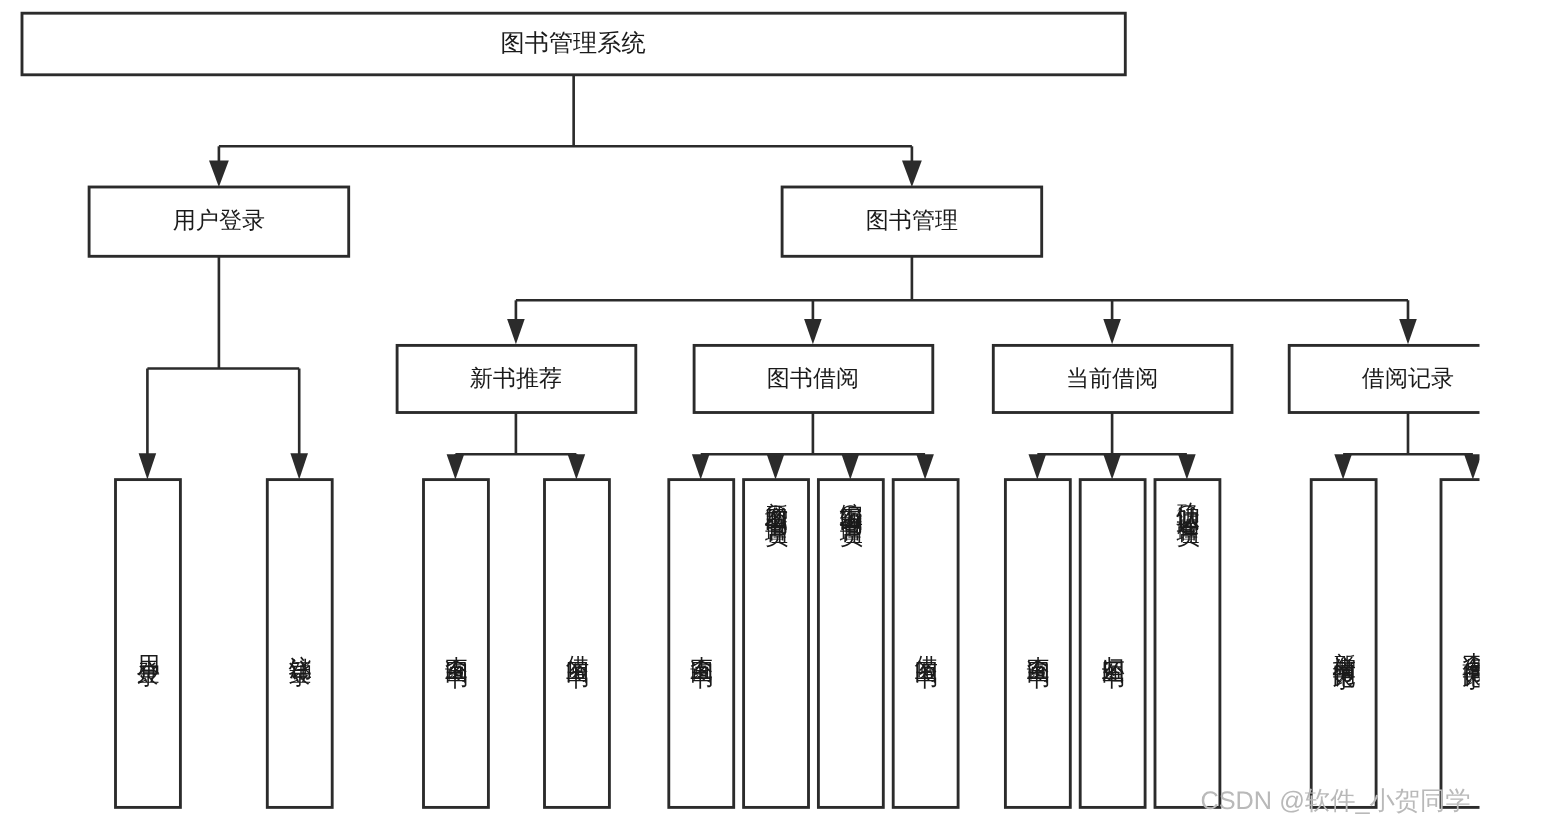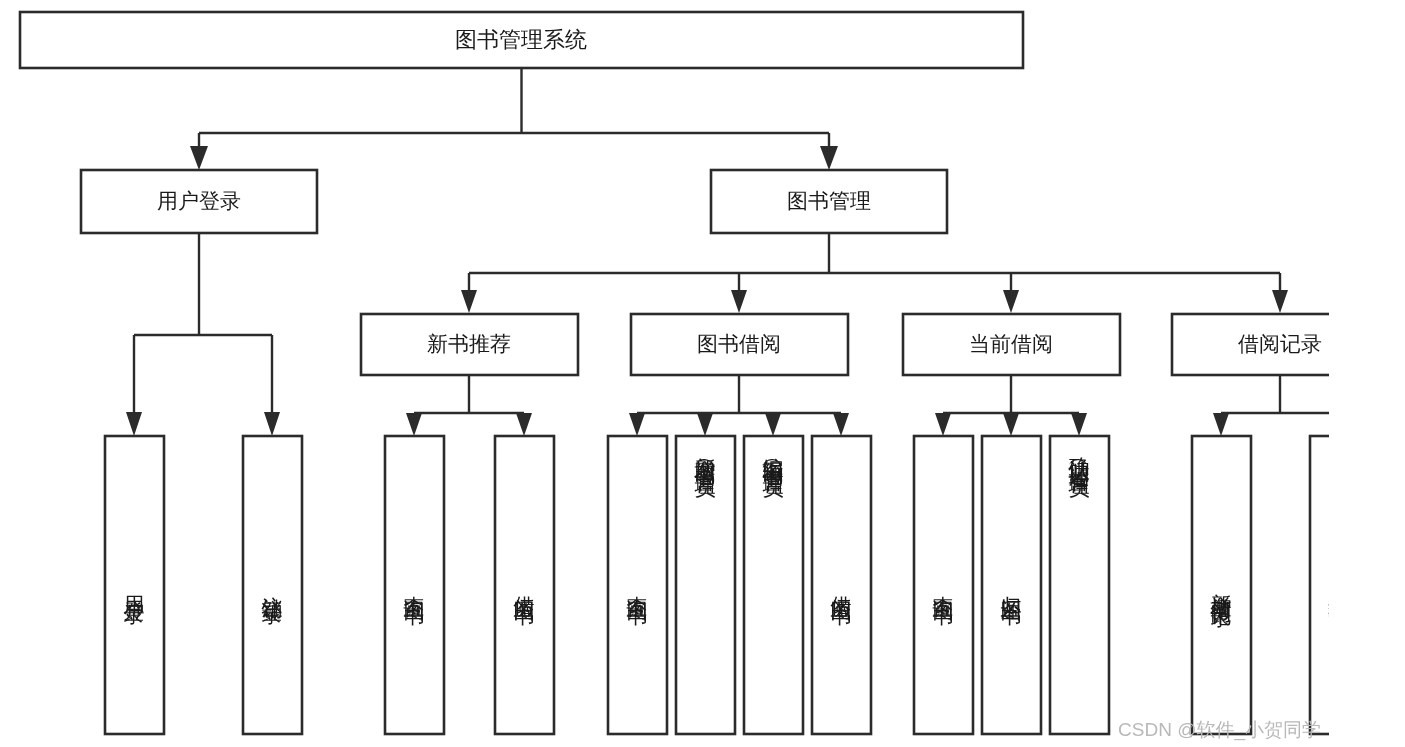--- a/index.html
+++ b/index.html
@@ -9,20 +9,21 @@
   }
   body {
     font-family: "Liberation Sans", "DejaVu Sans", sans-serif;
   }
   #diagram-root {
     position: relative;
     width: 1329px;
     height: 747px;
     background: #ffffff;
     overflow: hidden;
+    padding-left: 16px;
   }
   svg.canvas {
     position: absolute;
     left: 0;
     top: 0;
     width: 1405px;
     height: 747px;
     display: block;
   }
   .node-box {
@@ -70,21 +71,21 @@
     color: #1a1a1a;
     letter-spacing: 3px;
     white-space: nowrap;
     text-align: center;
   }
   .watermark {
     position: absolute;
     right: 8px;
     bottom: 4px;
     font-family: "Liberation Sans", "DejaVu Sans", sans-serif;
-    font-size: 19px;
+    font-size: 23px;
     color: #b9b9b9;
     white-space: nowrap;
     pointer-events: none;
   }
 </style>
 </head>
 <body>
 
 <div id="diagram-root">
 

